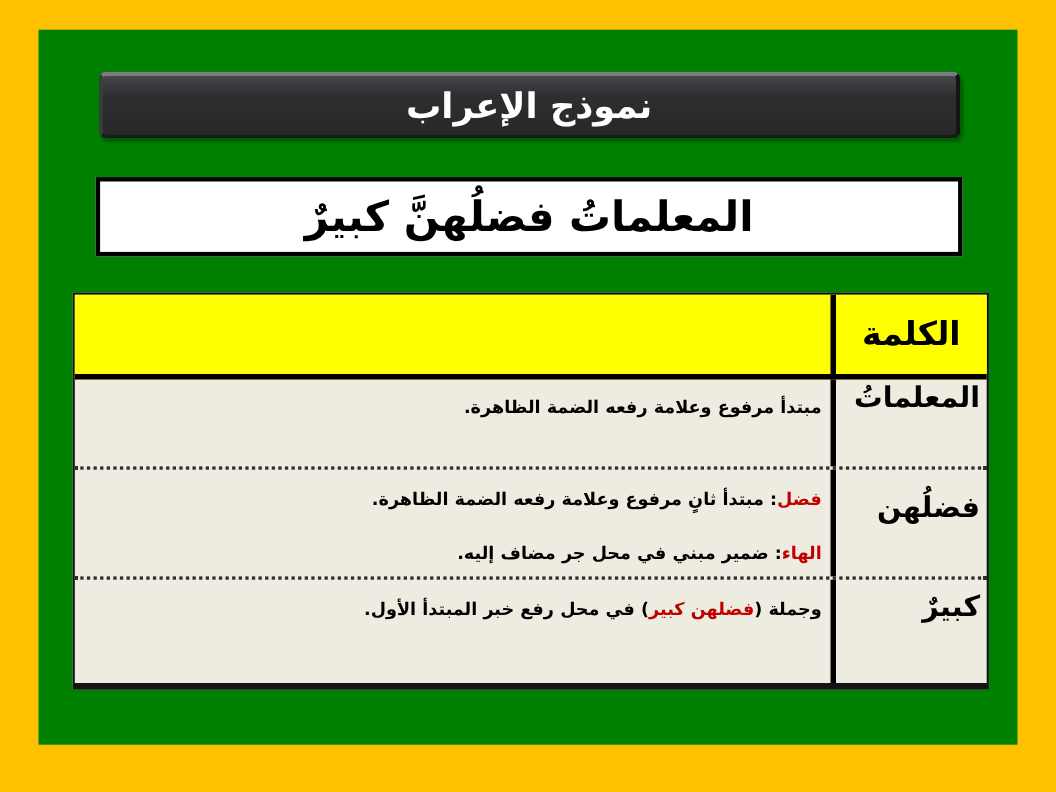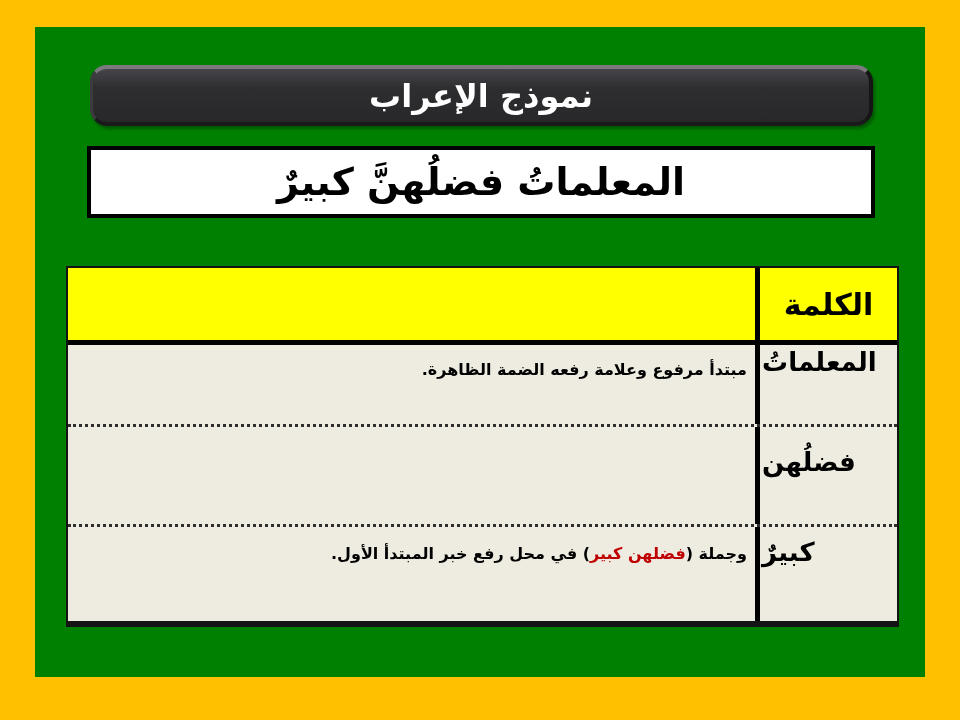--- a/index.html
+++ b/index.html
@@ -19,28 +19,28 @@
   }
   
   .title-bar {
     position: absolute; left: 55px; top: 38px;
     width: 783px; height: 61px;
     background: linear-gradient(180deg, #47454b 0%, #2e2e30 35%, #28282a 100%);
     border-top: 4px solid #7c7981;
     border-left: 3px solid #3c3c3e;
     border-right: 4px solid #151515;
     border-bottom: 4px solid #1a1a1a;
-    border-radius: 17px;
+    border-radius: 7px;
     display: flex; align-items: center; justify-content: center;
     box-shadow: 2px 3px 3px rgba(0,0,0,0.30);
   }
   .title-text { color: #ffffff; font-size: 32px; }
   
   .sentence-box {
-    position: absolute; left: 52px; top: 119px;
+    position: absolute; left: 52px; top: 134px;
     width: 788px; height: 72px;
     background: #ffffff;
     border: 4px solid #000000;
     display: flex; align-items: center; justify-content: center;
   }
   .sentence-text { color: #000000; font-size: 38px; white-space: nowrap; }
   
   .ptable {
     position: absolute; left: 31px; top: 239px;
     width: 833px; height: 361px;
@@ -52,21 +52,21 @@
   .trow { display: flex; width: 100%; }
   .trow.header { height: 77px; background: #FFFF00; border-bottom: 5px solid #000; }
   .trow.r1 { height: 79px; }
   .trow.r2 { height: 100px; border-top: 3px dotted #2e2e2e; }
   .trow.r3 { flex: 1; border-top: 3px dotted #2e2e2e; }
   .wcell {
     width: 142px; flex: none;
     border-left: 5px solid #000;
     font-size: 26px; color: #000;
     padding: 2px 6px 0 2px;
-    text-align: left;
+    text-align: right;
   }
   .acell {
     flex: 1;
     font-size: 16px; color: #000;
     padding: 2px 8px 0 4px;
     text-align: right;
   }
   .hcell {
     display: flex; align-items: center; justify-content: center;
     font-size: 30px; padding: 0;
@@ -105,20 +105,24 @@
       </div>
       <div class="acell">
         <p class="line"><span class="seg">مبتدأ مرفوع وعلامة رفعه الضمة الظاهرة.</span></p>
       </div>
     </div>
 
     <div class="trow r2">
       <div class="wcell">
         <span>فضلُهن</span>
       </div>
+      <div class="acell">
+        <p class="line"><span class="seg red">فضل</span><span class="seg">: مبتدأ ثانٍ مرفوع وعلامة رفعه الضمة الظاهرة.</span></p>
+        <p class="line"><span class="seg red">الهاء</span><span class="seg">: ضمير مبني في محل جر مضاف إليه.</span></p>
+      </div>
     </div>
 
     <div class="trow r3">
       <div class="wcell">
         <span>كبيرٌ</span>
       </div>
       <div class="acell">
         <p class="line"><span class="seg">وجملة (</span><span class="seg red">فضلهن كبير</span><span class="seg">) في محل رفع خبر المبتدأ الأول.</span></p>
       </div>
     </div>

